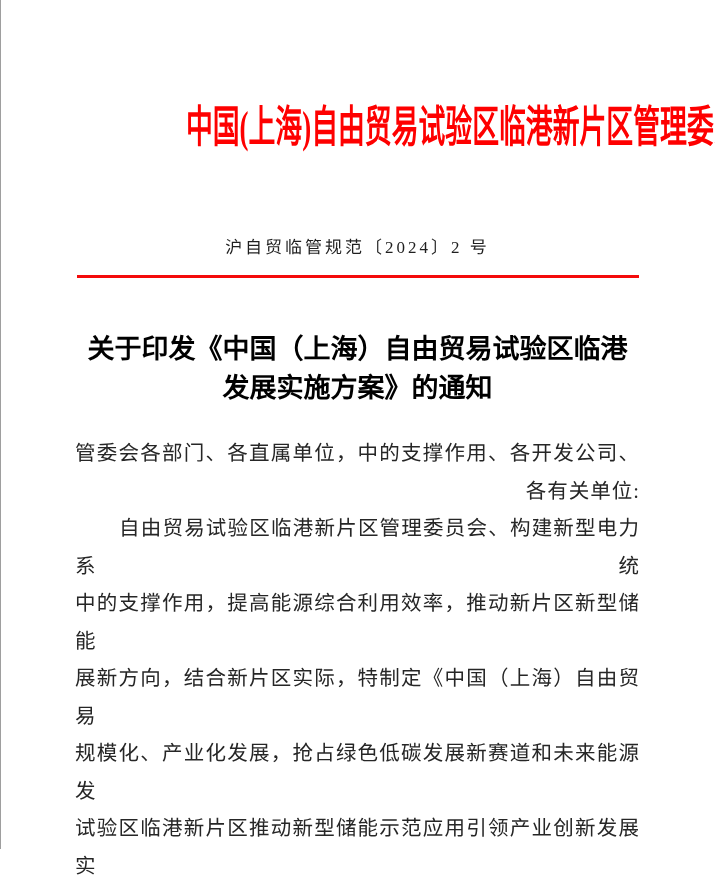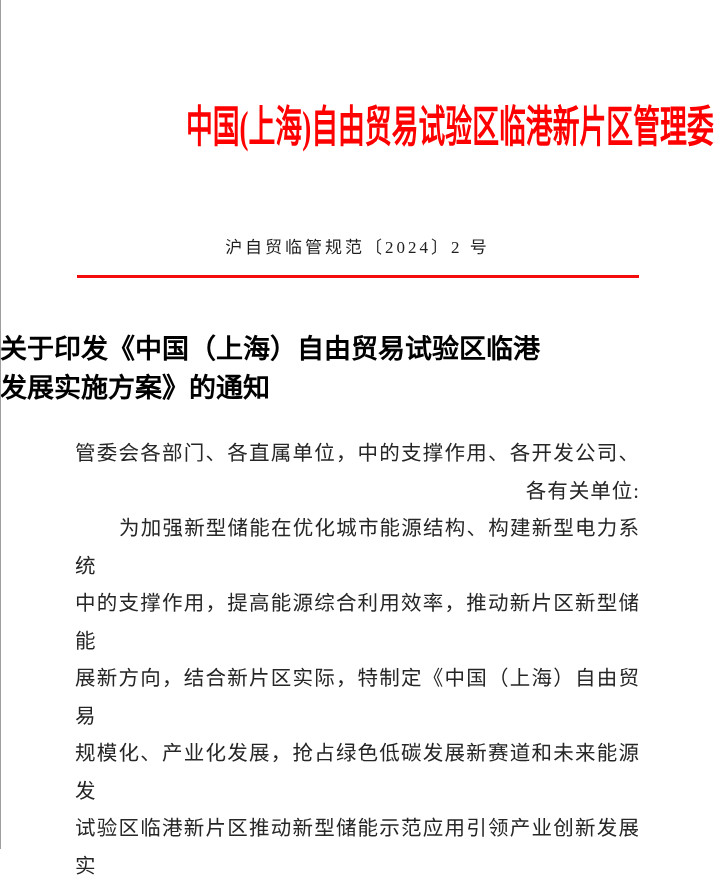--- a/index.html
+++ b/index.html
@@ -53,21 +53,21 @@
   }
   .red-divider {
     margin: 14px auto 0 auto;
     width: 562px;
     height: 3px;
     background: #f40b0b;
     border: none;
   }
   .doc-title {
     margin-top: 52px;
-    text-align: left;
+    text-align: center;
     font-size: 27px;
     font-weight: bold;
     color: #000000;
   }
   .doc-title .t-line {
     line-height: 38.5px;
     white-space: nowrap;
   }
   .doc-body {
     width: 565px;
@@ -106,21 +106,21 @@
   <div class="red-divider"></div>
 
   <div class="doc-title">
     <div class="t-line">关于印发《中国（上海）自由贸易试验区临港</div>
     <div class="t-line">发展实施方案》的通知</div>
   </div>
 
   <div class="doc-body">
     <div class="b-line fill">管委会各部门、各直属单位，中的支撑作用、各开发公司、</div>
     <div class="b-line">各有关单位:</div>
-    <div class="b-line fill indent">为加强新型储能在优化城市能源结构、构建新型电力系统</div>
+    <div class="b-line fill indent">自由贸易试验区临港新片区管理委员会、构建新型电力系统</div>
     <div class="b-line fill">中的支撑作用，提高能源综合利用效率，推动新片区新型储能</div>
     <div class="b-line fill">展新方向，结合新片区实际，特制定《中国（上海）自由贸易</div>
     <div class="b-line fill">规模化、产业化发展，抢占绿色低碳发展新赛道和未来能源发</div>
     <div class="b-line fill">试验区临港新片区推动新型储能示范应用引领产业创新发展实</div>
 
   </div>
 
 </div>
 
 </body></html>

